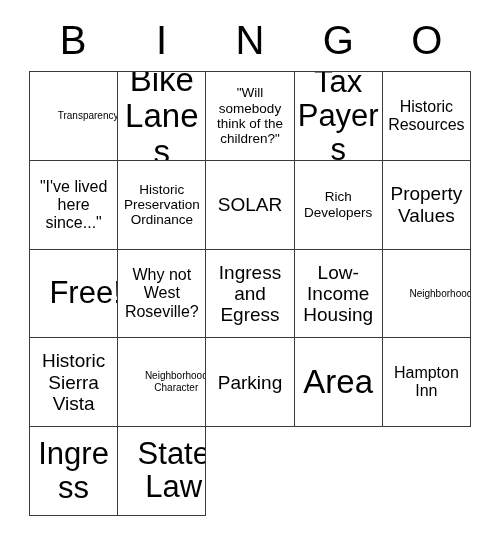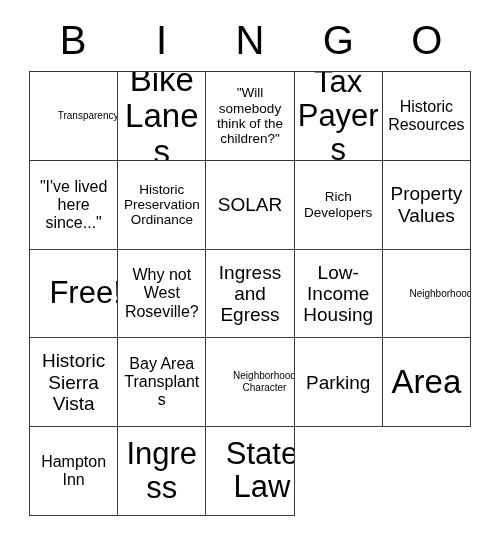--- a/index.html
+++ b/index.html
@@ -154,24 +154,20 @@
       </div>
     <div class="cell">
         <span class="cell-text fs-xs">Neighborhood</span>
       </div>
     <div class="cell">
         <span class="cell-text fs-lg">Historic
 Sierra
 Vista</span>
       </div>
     <div class="cell">
-        <span class="cell-text fs-md">Bay Area
-Transplants</span>
-      </div>
-    <div class="cell">
         <span class="cell-text fs-xs">Neighborhood
 Character</span>
       </div>
 
     <div class="cell">
         <span class="cell-text fs-lg">Parking</span>
       </div>
     <div class="cell">
         <span class="cell-text fs-xxl">Area</span>
       </div>

